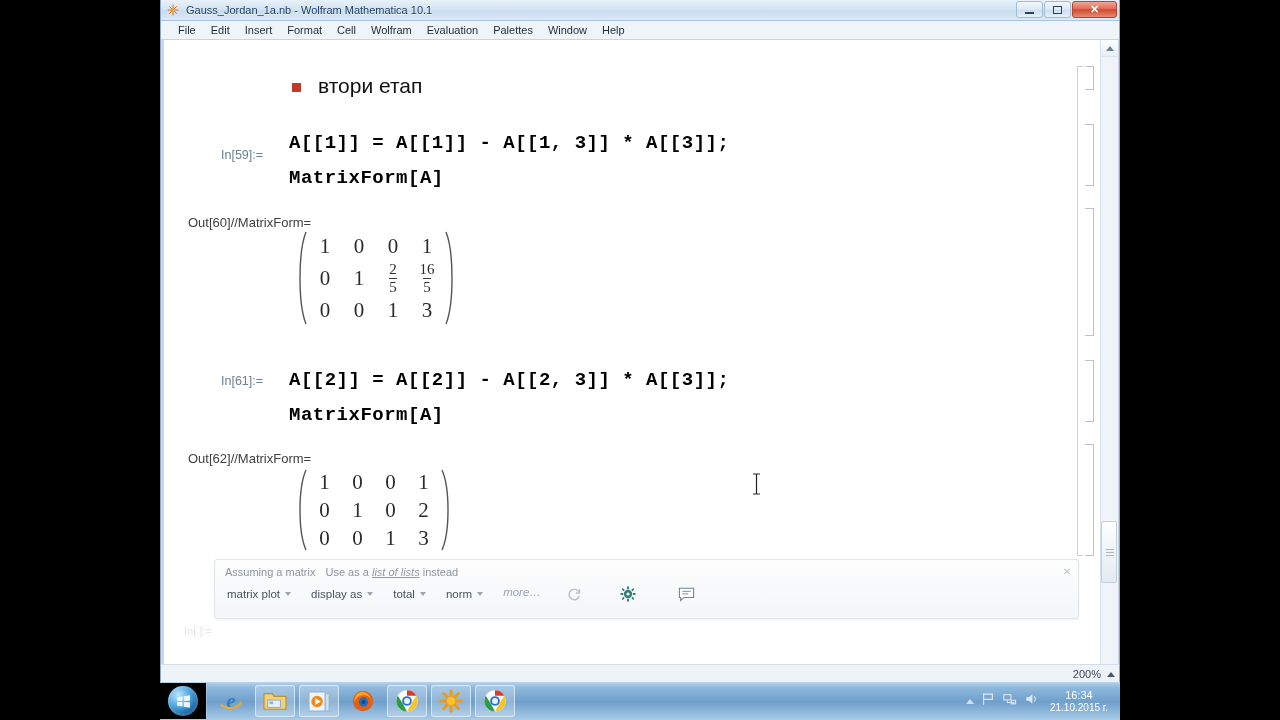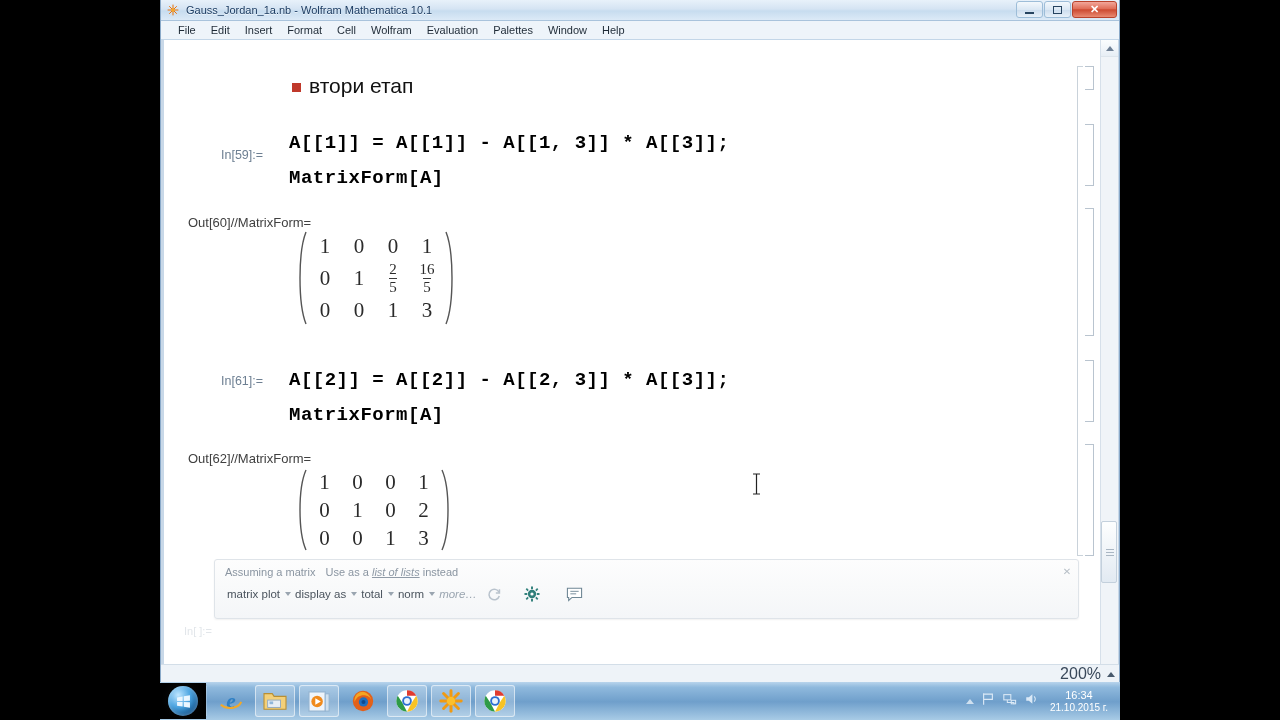--- a/index.html
+++ b/index.html
@@ -73,21 +73,21 @@
 
   
   #leftband{
     position:absolute;left:0;top:0;width:5px;bottom:0;background:#e9eff5;
   }
 
   .cell{position:absolute;}
 
   .section-head{
     font-size:21px;color:#111;font-family:"Liberation Sans",sans-serif;
-    display:flex;align-items:center;gap:8px;white-space:nowrap;text-align:right;
+    display:flex;align-items:center;gap:17px;white-space:nowrap;text-align:right;
   }
   .sq-bullet{width:9px;height:9px;background:#c0392b;display:inline-block;position:relative;top:1px;}
 
   .inlabel{
     font-size:12.5px;color:#6d7f92;font-family:"Liberation Sans",sans-serif;white-space:nowrap;
   }
   .outlabel{
     font-size:13px;color:#404040;font-family:Liberation Sans, sans-serif;white-space:nowrap;
   }
   .code{
@@ -125,21 +125,21 @@
     box-shadow:0 1px 2px rgba(0,0,0,.06);
   }
   #sugg .srow1{
     display:flex;align-items:center;gap:10px;padding:6px 10px 2px 10px;
     font-size:11px;color:#7a8794;
   }
   #sugg .srow1 .assume{color:#8a95a1;}
   #sugg .srow1 .useas{color:#8a95a1;}
   #sugg .srow1 .useas i{font-style:italic;color:#8f9aa6;text-decoration:underline;}
   #sugg .srow2{
-    display:flex;align-items:center;gap:4px;padding:6px 12px;
+    display:flex;gap:20px;padding:6px 12px;
   }
   #sugg .sbtn{
     display:flex;align-items:center;gap:5px;font-size:11.5px;color:#4a535d;white-space:nowrap;
   }
   #sugg .sbtn .car{
     width:0;height:0;border-left:3.5px solid transparent;border-right:3.5px solid transparent;
     border-top:4px solid #9aa5b0;display:inline-block;
   }
   #sugg .more{font-size:11.5px;color:#9aa5b0;font-style:italic;}
   #sugg .sicon{display:inline-flex;align-items:center;justify-content:center;}
@@ -176,21 +176,21 @@
   }
   #sb-thumb .grip{position:absolute;left:4px;top:27px;width:8px;height:6px;}
   #sb-thumb .grip i{display:block;height:1px;background:#a9b6c3;margin-bottom:2px;}
 
   
   #statusbar{
     position:absolute;left:0;right:0;bottom:0;height:19px;background:#eef3f8;
     border-top:1px solid #d3dee8;display:flex;align-items:center;justify-content:flex-end;
     box-sizing:border-box;padding-right:4px;gap:6px;
   }
-  #statusbar .zoom{font-size:16px;color:#39485a;}
+  #statusbar .zoom{font-size:11px;color:#39485a;}
   #statusbar .zcaret{width:0;height:0;border-left:4px solid transparent;border-right:4px solid transparent;border-bottom:5px solid #48596c;}
 
   
   #taskbar{
     position:absolute;left:0;bottom:0;width:1280px;height:38px;z-index:60;
     background:linear-gradient(180deg, rgba(40,70,100,.92) 0%, rgba(20,40,66,.95) 12%, rgba(28,52,80,.92) 52%, rgba(60,95,130,.9) 100%);
   }
   #tb-inner{position:absolute;left:160px;width:960px;bottom:0;height:38px;
     background:linear-gradient(180deg,#b8d4ec 0%,#8fb9dd 14%,#6f9fcb 52%,#a8cbe6 100%);
     display:flex;align-items:center;}

